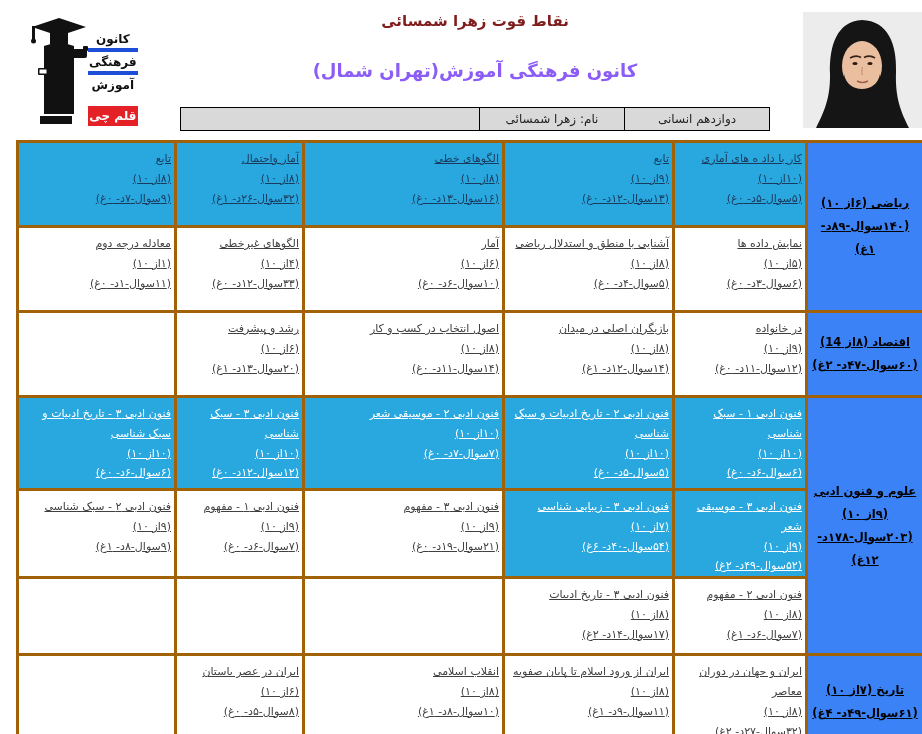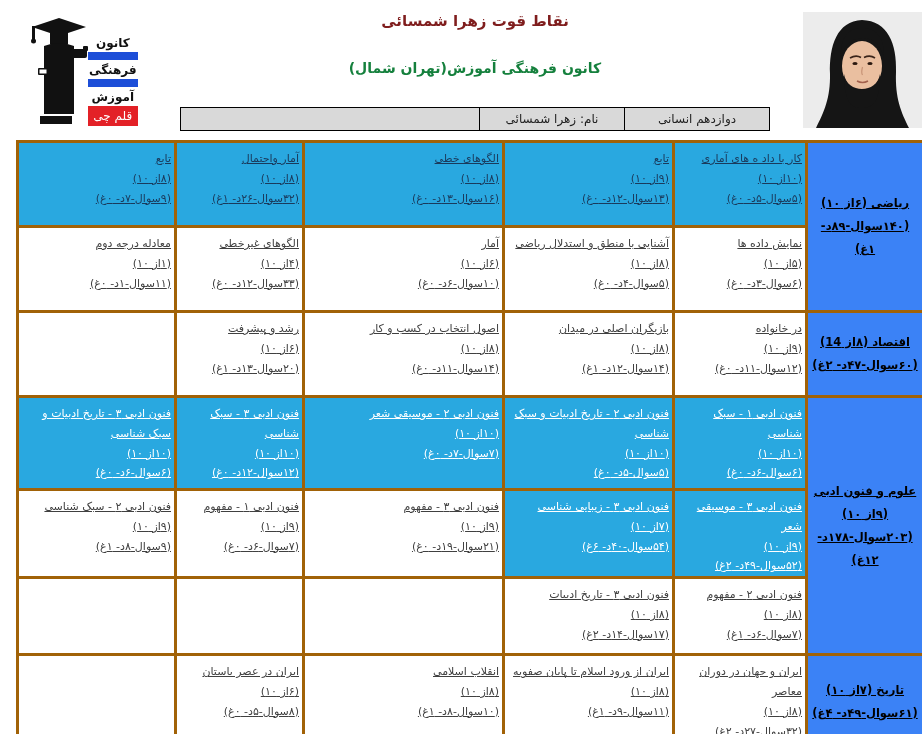--- a/index.html
+++ b/index.html
@@ -14,34 +14,34 @@
     position:absolute;left:30px;top:16px;width:106px;height:110px;
     display:flex;flex-direction:row;direction:ltr;
   }
   .logo-figure{width:58px;height:110px;flex:0 0 58px;}
   .logo-textcol{
     flex:1;display:flex;flex-direction:column;justify-content:flex-end;
     padding-bottom:0;
   }
   .logo-line{
     font-weight:bold;font-size:12px;color:#111;text-align:center;
-    border-top:8px solid #1d4ed8;padding:3px 1px 2px 1px;direction:rtl;
+    border-top:4px solid #1d4ed8;padding:3px 1px 2px 1px;direction:rtl;
   }
   .logo-line:first-child{border-top:none;}
   .brand-badge{
-    background:#e32127;color:#fff;font-weight:normal;font-size:12px;
-    text-align:center;padding:3px 1px;direction:rtl;
+    background:#e32127;color:#fff;font-weight:bold;font-size:12px;
+    text-align:center;padding:3px 1px;direction:rtl;margin-top:12px;
   }
   .page-title{
     position:absolute;left:180px;top:12px;width:590px;
     text-align:center;font-size:15px;font-weight:bold;color:#7f1d1d;
   }
   .center-name{
     position:absolute;left:180px;top:60px;width:590px;
-    text-align:center;font-size:14px;font-weight:bold;color:#15803d;
+    text-align:center;font-size:18px;font-weight:bold;color:#8b5cf6;
   }
   .photo{position:absolute;left:803px;top:12px;width:119px;height:116px;}
   
   .strip{
     position:absolute;left:180px;top:107px;width:590px;height:24px;
     display:flex;direction:rtl;border:1px solid #000;box-sizing:border-box;
     background:#d9d9d9;
   }
   .strip-cell{
     display:flex;align-items:center;justify-content:center;

